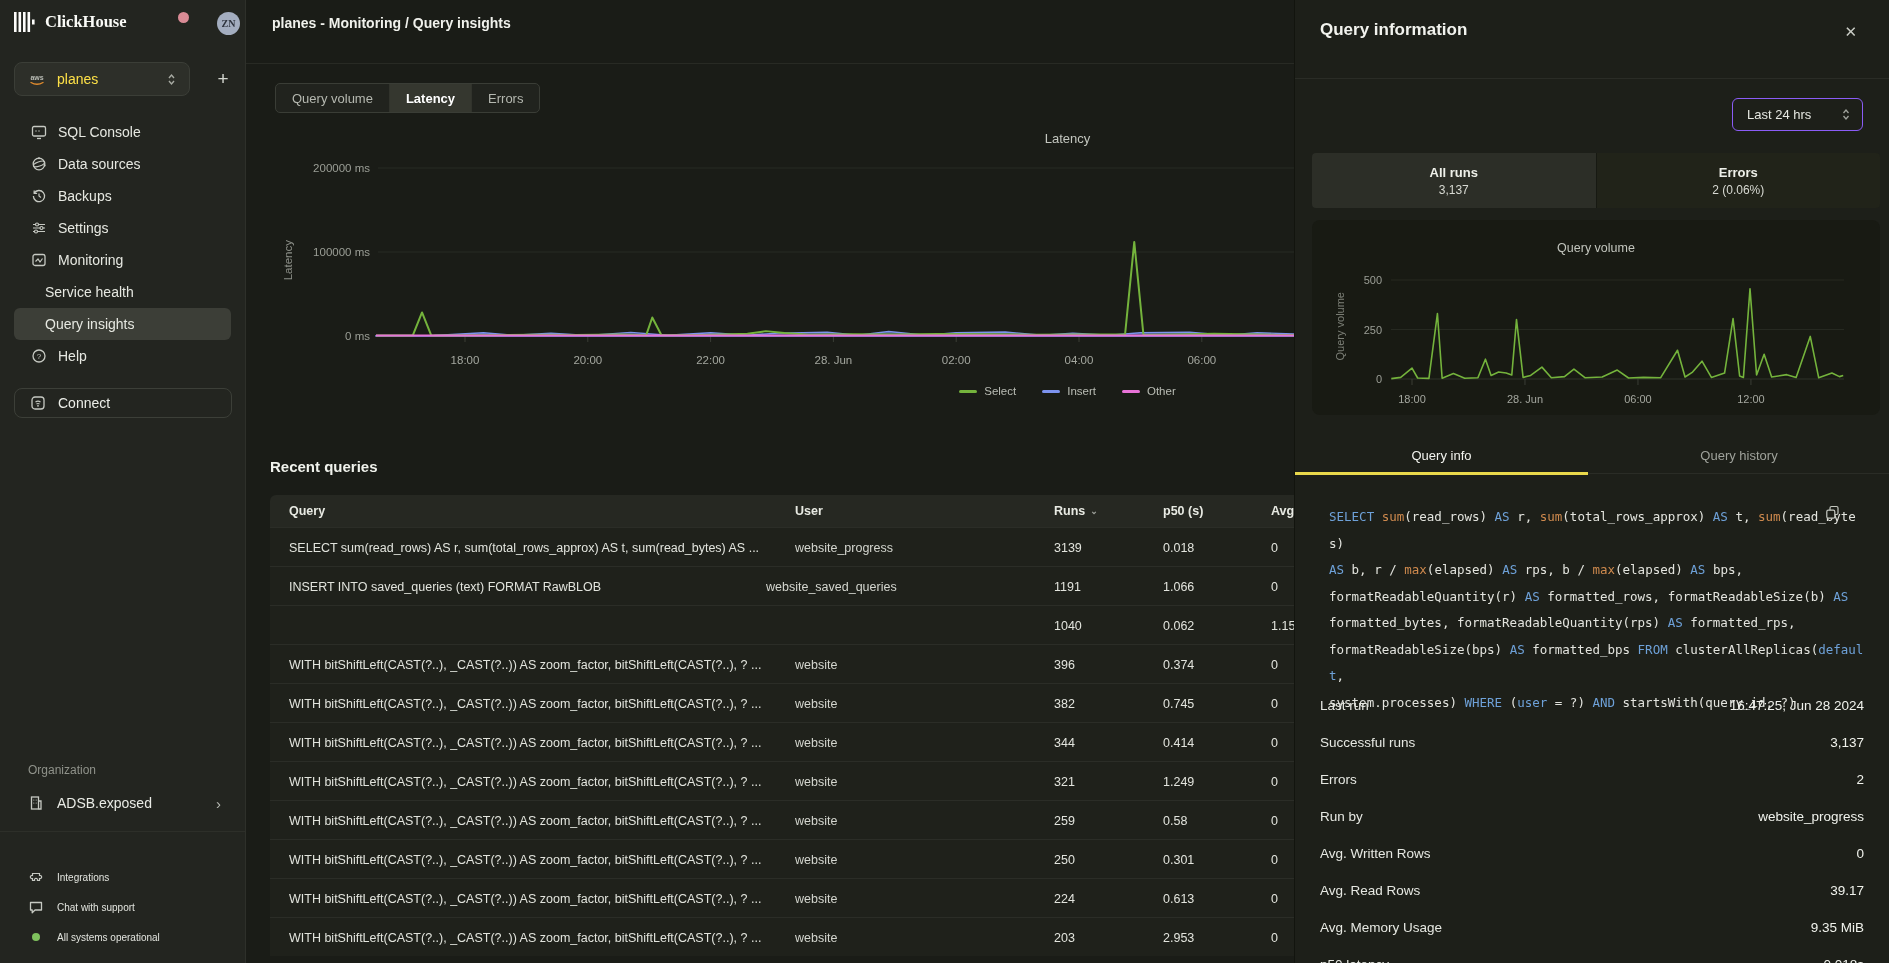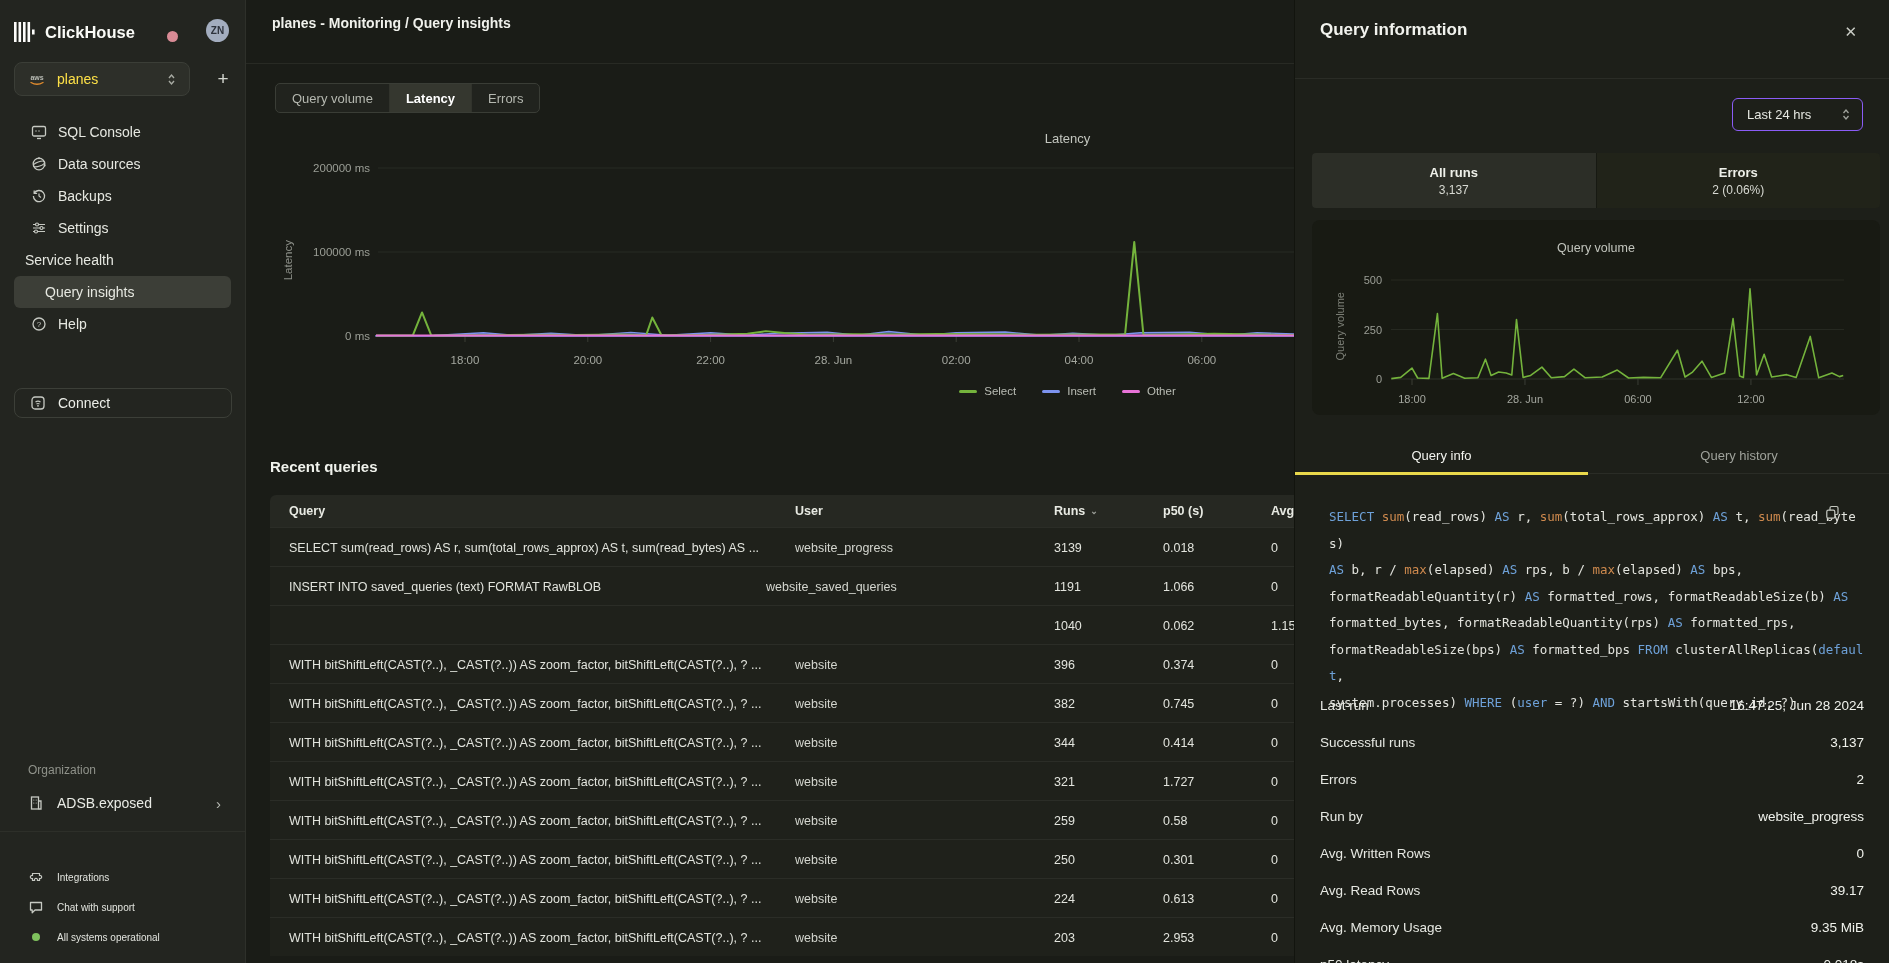--- a/index.html
+++ b/index.html
@@ -6,38 +6,38 @@
   html,body { width:1889px; height:963px; }
   body {
     position:relative; overflow:hidden;
     background:#1a1c17; color:#e8eae4;
     font-family:"Liberation Sans", sans-serif; font-size:13px;
   }
   svg { display:block; }
   
   .sidebar { position:absolute; left:0; top:0; width:246px; height:963px;
     background:#232520; border-right:1px solid #2e302a; z-index:30; }
-  .logo-row { position:absolute; top:12px; left:14px; right:16px; height:30px;
-    display:flex; align-items:flex-end; }
+  .logo-row { position:absolute; top:12px; left:14px; right:5px; height:30px;
+    display:flex; align-items:flex-start;font-family:Liberation Serif, serif; }
   .brand { font-size:16.5px; font-weight:bold; color:#fafbf7; margin-left:9px; }
   .brand-dot { width:11px; height:11px; border-radius:50%; margin-left:auto; margin-right:28px; }
   .avatar { width:23px; height:23px; border-radius:50%; display:flex; align-items:center;
     justify-content:center; font-size:10px; font-weight:bold; color:#2e333d; }
   .svc-select { position:absolute; top:62px; left:14px; width:176px; height:34px;
     background:#2d2f29; border:1px solid #3b3e37; border-radius:8px;
     display:flex; align-items:center; padding:0 12px 0 13px; cursor:pointer; }
   .svc-name { font-size:14px; color:#fde047; margin-left:11px; }
   .svc-select .updown { margin-left:auto; }
   .add-btn { position:absolute; top:66px; left:210px; width:26px; height:26px;
     display:flex; align-items:center; justify-content:center; font-size:19px; color:#d3d6cf; cursor:pointer; }
   .nav { position:absolute; top:116px; left:0; right:0; }
   .nav-item { display:flex; align-items:center; height:32px; padding-left:31px;
     font-size:14px; color:#e6e8e1; cursor:pointer; }
   .nav-item .nicon { width:16px; height:16px; margin-right:11px; flex:0 0 16px; }
-  .nav-item.indent { padding-left:25px; }
+  .nav-item.indent { padding-left:45px; }
   .nav-item.active { background:#3c3e37; border-radius:6px; margin:0 14px; padding-left:31px; }
   .connect-btn { position:absolute; top:388px; left:14px; width:218px; height:30px;
     border:1px solid #3c3f38; border-radius:8px; display:flex; align-items:center;
     padding-left:15px; font-size:14px; color:#eceee8; cursor:pointer; }
   .connect-btn .nicon { width:16px; height:16px; margin-right:12px; }
   .org-label { position:absolute; top:763px; left:28px; font-size:12px; color:#8f928a; }
   .org-row { position:absolute; top:789px; left:28px; right:24px; height:28px;
     display:flex; align-items:center; font-size:14px; color:#e9ebe5; cursor:pointer; }
   .org-row .nicon { width:16px; height:16px; margin-right:13px; }
   .org-chevron { margin-left:auto; color:#b6b9b2; font-size:15px; }
@@ -168,20 +168,27 @@
       </div>
       <div class="nav-item">
         <svg class="nicon" viewBox="0 0 16 16">
           <path d="M2 4.5 h12 M2 8 h12 M2 11.5 h12" stroke="#c6c9c2" stroke-width="1.2"></path>
           <circle cx="6" cy="4.5" r="1.5" fill="#232520" stroke="#c6c9c2" stroke-width="1.2"></circle>
           <circle cx="10.5" cy="8" r="1.5" fill="#232520" stroke="#c6c9c2" stroke-width="1.2"></circle>
           <circle cx="5" cy="11.5" r="1.5" fill="#232520" stroke="#c6c9c2" stroke-width="1.2"></circle>
         </svg>
         <span>Settings</span>
       </div>
+      <div class="nav-item">
+        <svg class="nicon" viewBox="0 0 16 16">
+          <rect x="2" y="2.5" width="12" height="11" rx="2" stroke="#c6c9c2" stroke-width="1.3" fill="none"></rect>
+          <path d="M4.5 9.5 L7 7 L9 10 L11.5 6.5" stroke="#c6c9c2" stroke-width="1.2" fill="none"></path>
+        </svg>
+        <span>Monitoring</span>
+      </div>
       <div class="nav-item indent">
         <span>Service health</span>
       </div>
       <div class="nav-item indent active">
         <span>Query insights</span>
       </div>
       <div class="nav-item">
         <svg class="nicon" viewBox="0 0 16 16">
           <circle cx="8" cy="8" r="6" stroke="#c6c9c2" stroke-width="1.3" fill="none"></circle>
           <text x="8" y="11" text-anchor="middle" font-size="8" fill="#c6c9c2" font-family="Liberation Sans, sans-serif">?</text>
@@ -342,21 +349,21 @@
         <div class="rq-cell" style="left: 19px;">WITH bitShiftLeft(CAST(?..), _CAST(?..)) AS zoom_factor, bitShiftLeft(CAST(?..), ? ...</div>
         <div class="rq-cell user" style="left: 525px;">website</div>
         <div class="rq-cell" style="left: 784px;">344</div>
         <div class="rq-cell" style="left: 893px;">0.414</div>
         <div class="rq-cell" style="left: 1001px;">0</div>
       </div>
       <div class="rq-row">
         <div class="rq-cell" style="left: 19px;">WITH bitShiftLeft(CAST(?..), _CAST(?..)) AS zoom_factor, bitShiftLeft(CAST(?..), ? ...</div>
         <div class="rq-cell user" style="left: 525px;">website</div>
         <div class="rq-cell" style="left: 784px;">321</div>
-        <div class="rq-cell" style="left: 893px;">1.727</div>
+        <div class="rq-cell" style="left: 893px;">1.249</div>
         <div class="rq-cell" style="left: 1001px;">0</div>
       </div>
       <div class="rq-row">
         <div class="rq-cell" style="left: 19px;">WITH bitShiftLeft(CAST(?..), _CAST(?..)) AS zoom_factor, bitShiftLeft(CAST(?..), ? ...</div>
         <div class="rq-cell user" style="left: 525px;">website</div>
         <div class="rq-cell" style="left: 784px;">259</div>
         <div class="rq-cell" style="left: 893px;">0.58</div>
         <div class="rq-cell" style="left: 1001px;">0</div>
       </div>
       <div class="rq-row">

